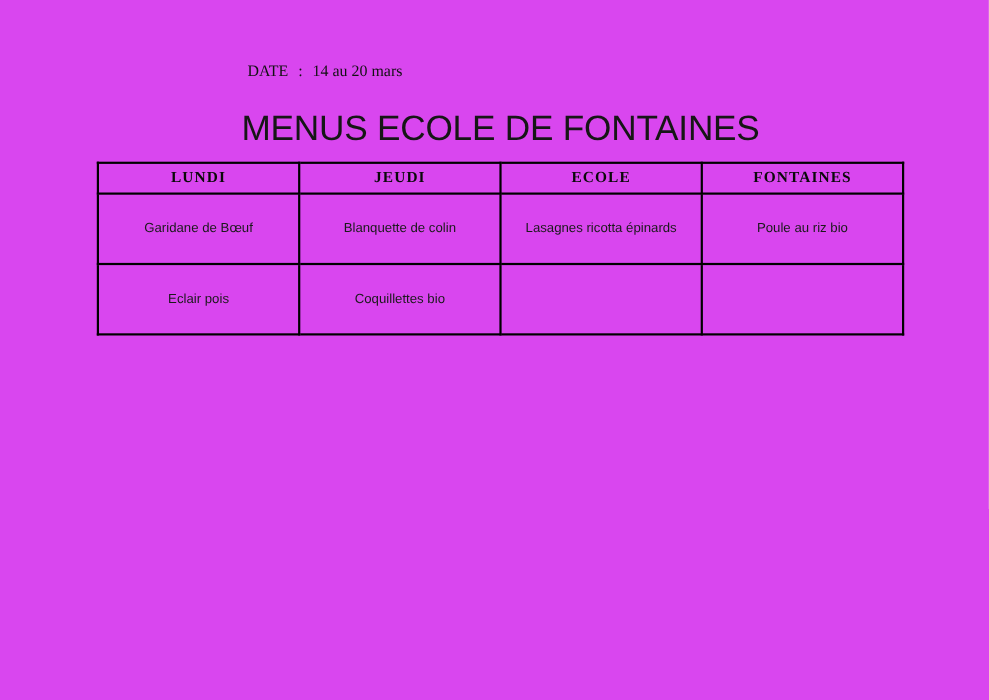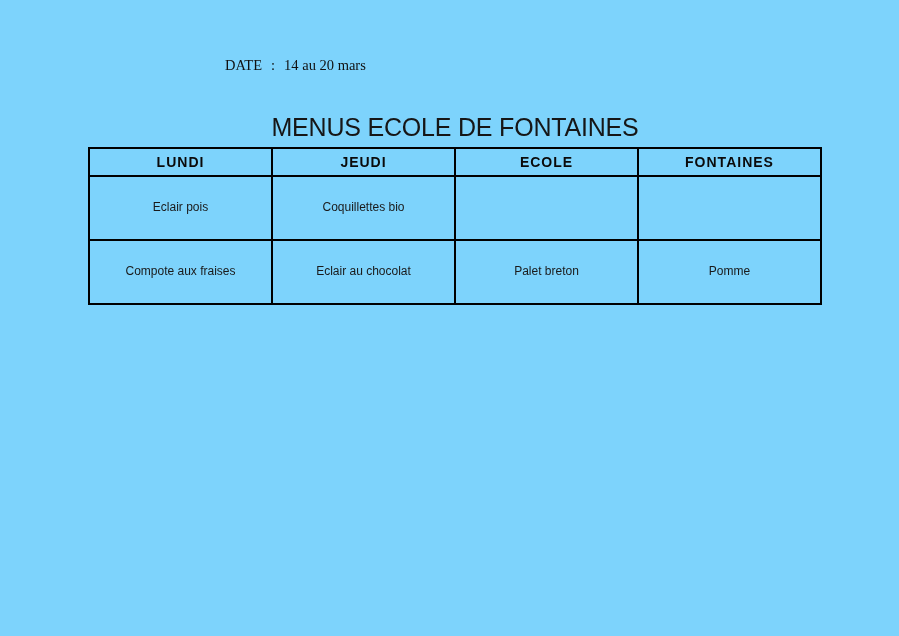--- a/index.html
+++ b/index.html
@@ -1,21 +1,21 @@
 <!DOCTYPE html>
 <html><head>
 <meta charset="utf-8">
 <style>
   * { margin: 0; padding: 0; box-sizing: border-box; }
   html, body { background: #e8e8e8; }
   .page {
     position: relative;
     width: 899px;
     height: 636px;
-    background: #7dd3fc;
+    background: #d946ef;
     font-family: "Liberation Sans", sans-serif;
     color: #000000;
     overflow: hidden;
   }
   .date-line {
     position: absolute;
     left: 225px;
     top: 57px;
     display: flex;
     align-items: baseline;
@@ -25,44 +25,43 @@
     color: #111111;
   }
   .doc-title {
     position: absolute;
     left: 88px;
     top: 98px;
     width: 734px;
     text-align: center;
     font-family: "Liberation Sans", sans-serif;
     font-weight: 400;
-    font-size: 25px;
+    font-size: 32px;
     letter-spacing: -0.2px;
     color: #161616;
     white-space: nowrap;
-    margin-top: 15px;
   }
   table.menu {
     position: absolute;
     left: 88px;
     top: 147px;
     width: 734px;
     border-collapse: collapse;
     table-layout: fixed;
   }
   table.menu th, table.menu td {
     border: 2px solid #000000;
     text-align: center;
     vertical-align: middle;
     padding: 2px 6px;
     overflow: hidden;
   }
   table.menu th {
     height: 28px;
-    font-family: Liberation Sans, sans-serif;
+    font-family: Liberation Serif, serif;
     font-weight: 700;
     font-size: 14px;
     letter-spacing: 1px;
     color: #0a0a0a;
   }
   table.menu td {
     height: 64px;
     font-size: 12px;
     line-height: 1.45;
     color: #1a1a1a;
@@ -85,27 +84,27 @@
     <thead>
       <tr>
         <th>LUNDI</th>
         <th>JEUDI</th>
         <th>ECOLE</th>
         <th>FONTAINES</th>
       </tr>
     </thead>
     <tbody>
       <tr>
+        <td>Garidane de Bœuf</td>
+        <td>Blanquette de colin</td>
+        <td>Lasagnes ricotta épinards</td>
+        <td>Poule au riz bio</td>
+      </tr>
+      <tr>
         <td>Eclair pois</td>
         <td>Coquillettes bio</td>
         <td></td>
         <td></td>
-      </tr>
-      <tr>
-        <td>Compote aux fraises</td>
-        <td>Eclair au chocolat</td>
-        <td>Palet breton</td>
-        <td>Pomme</td>
       </tr>
     </tbody>
   </table>
 
 </div>
 
 </body></html>

